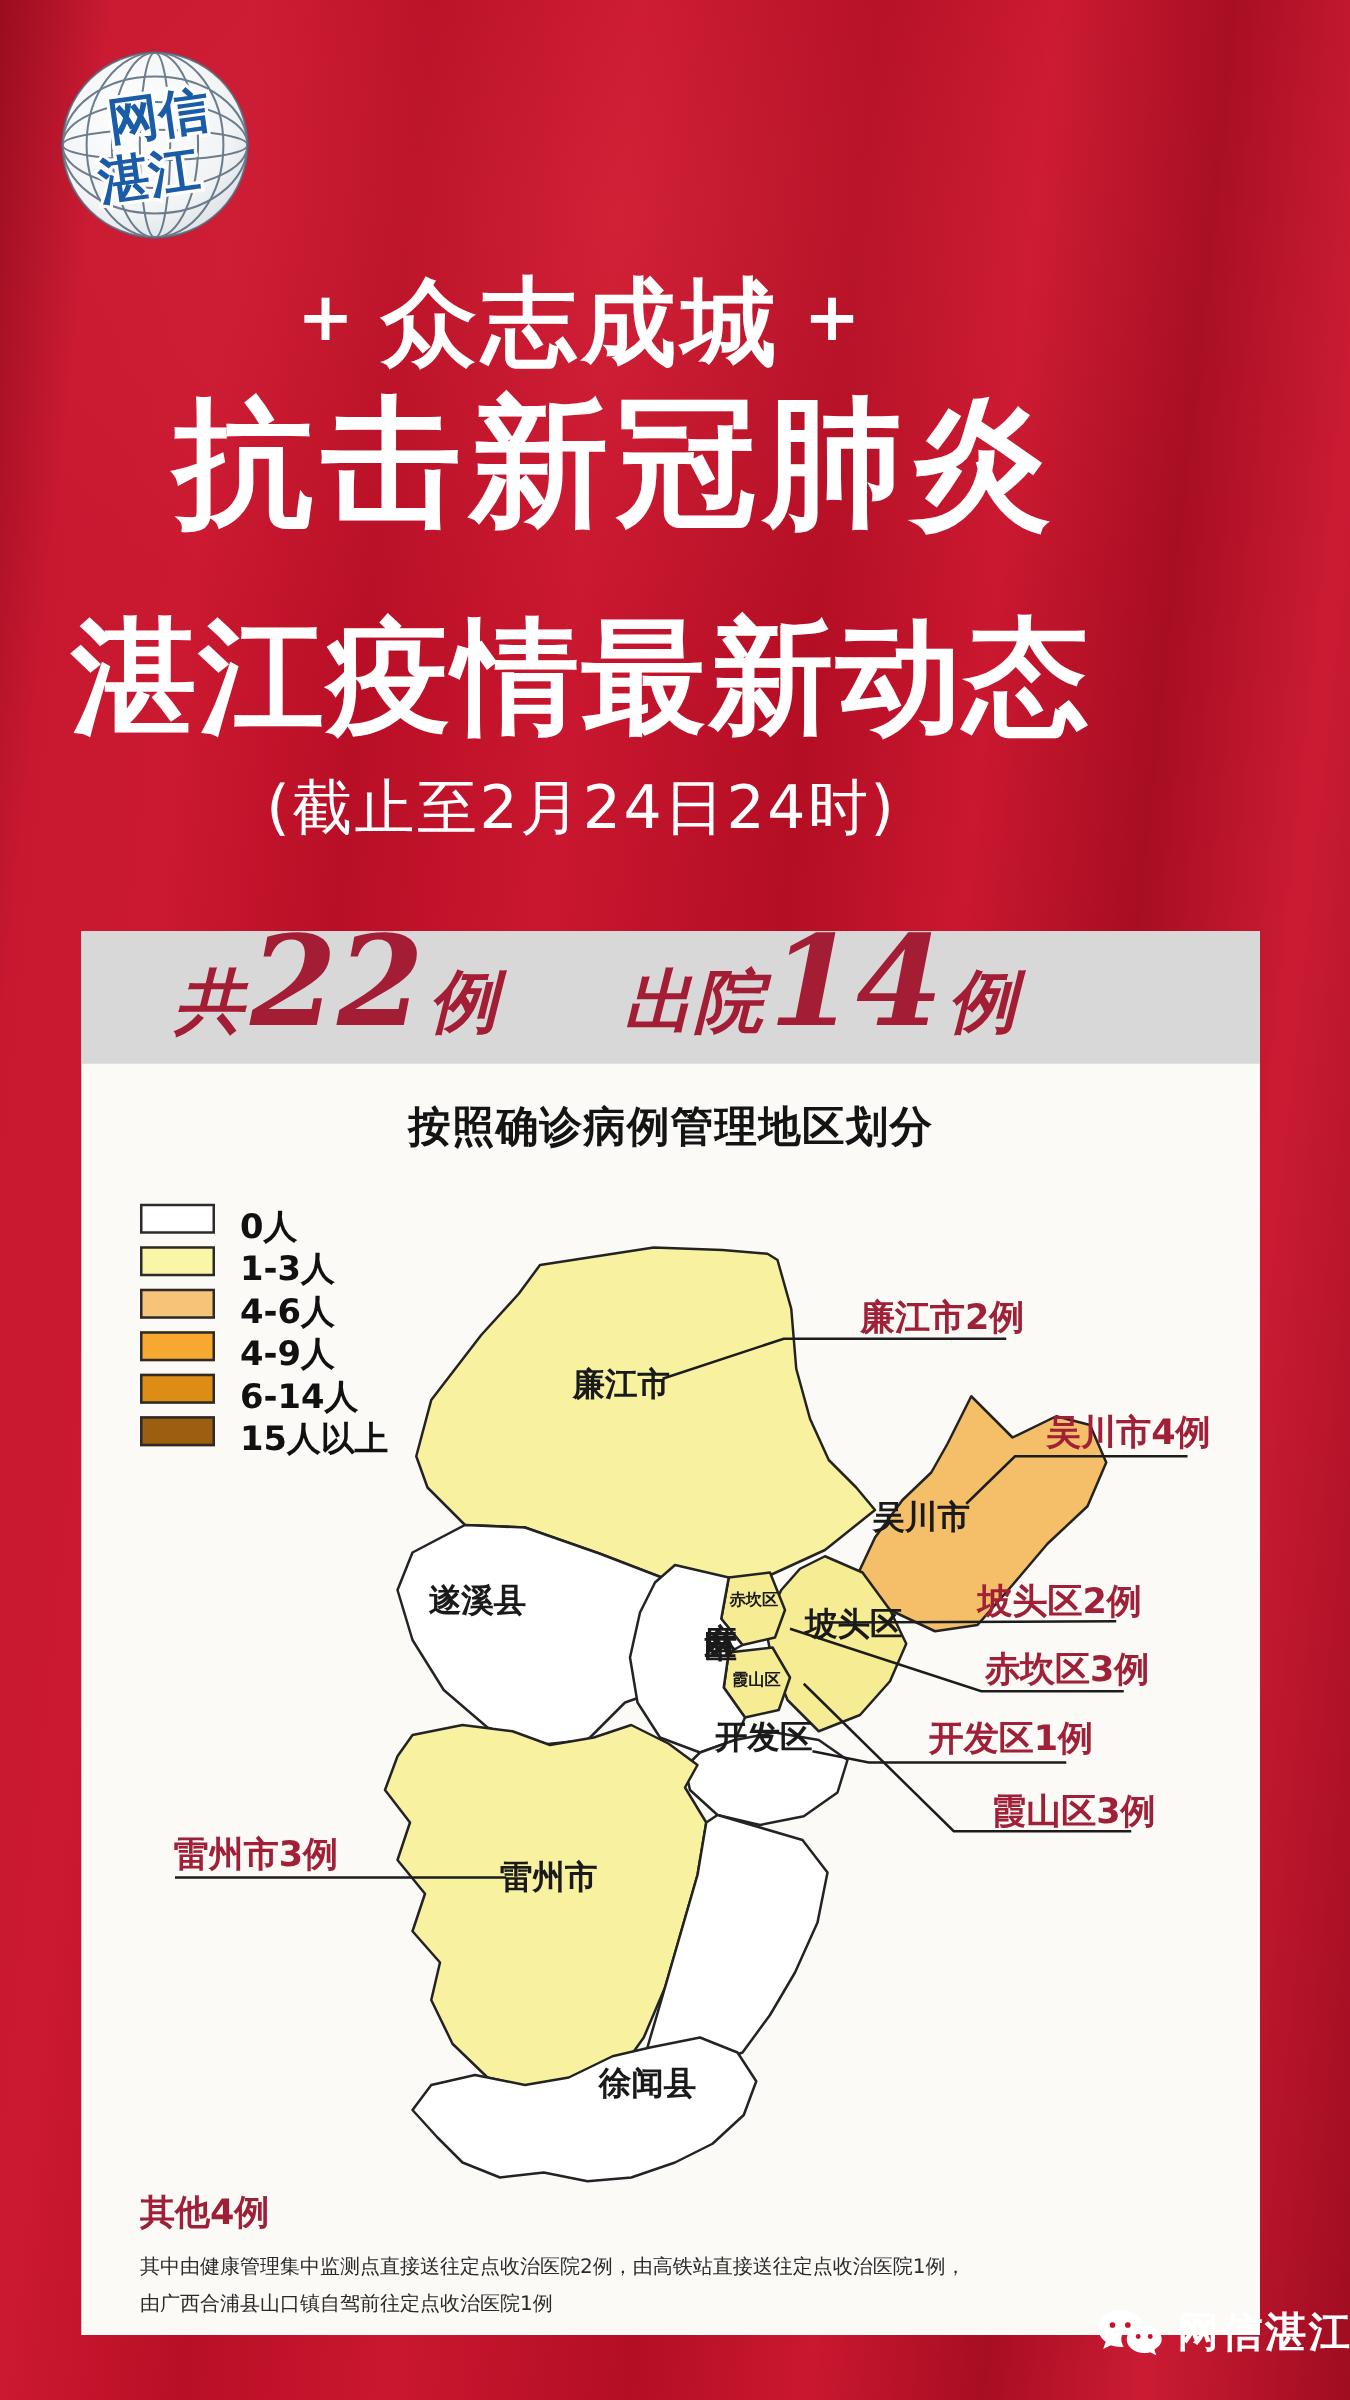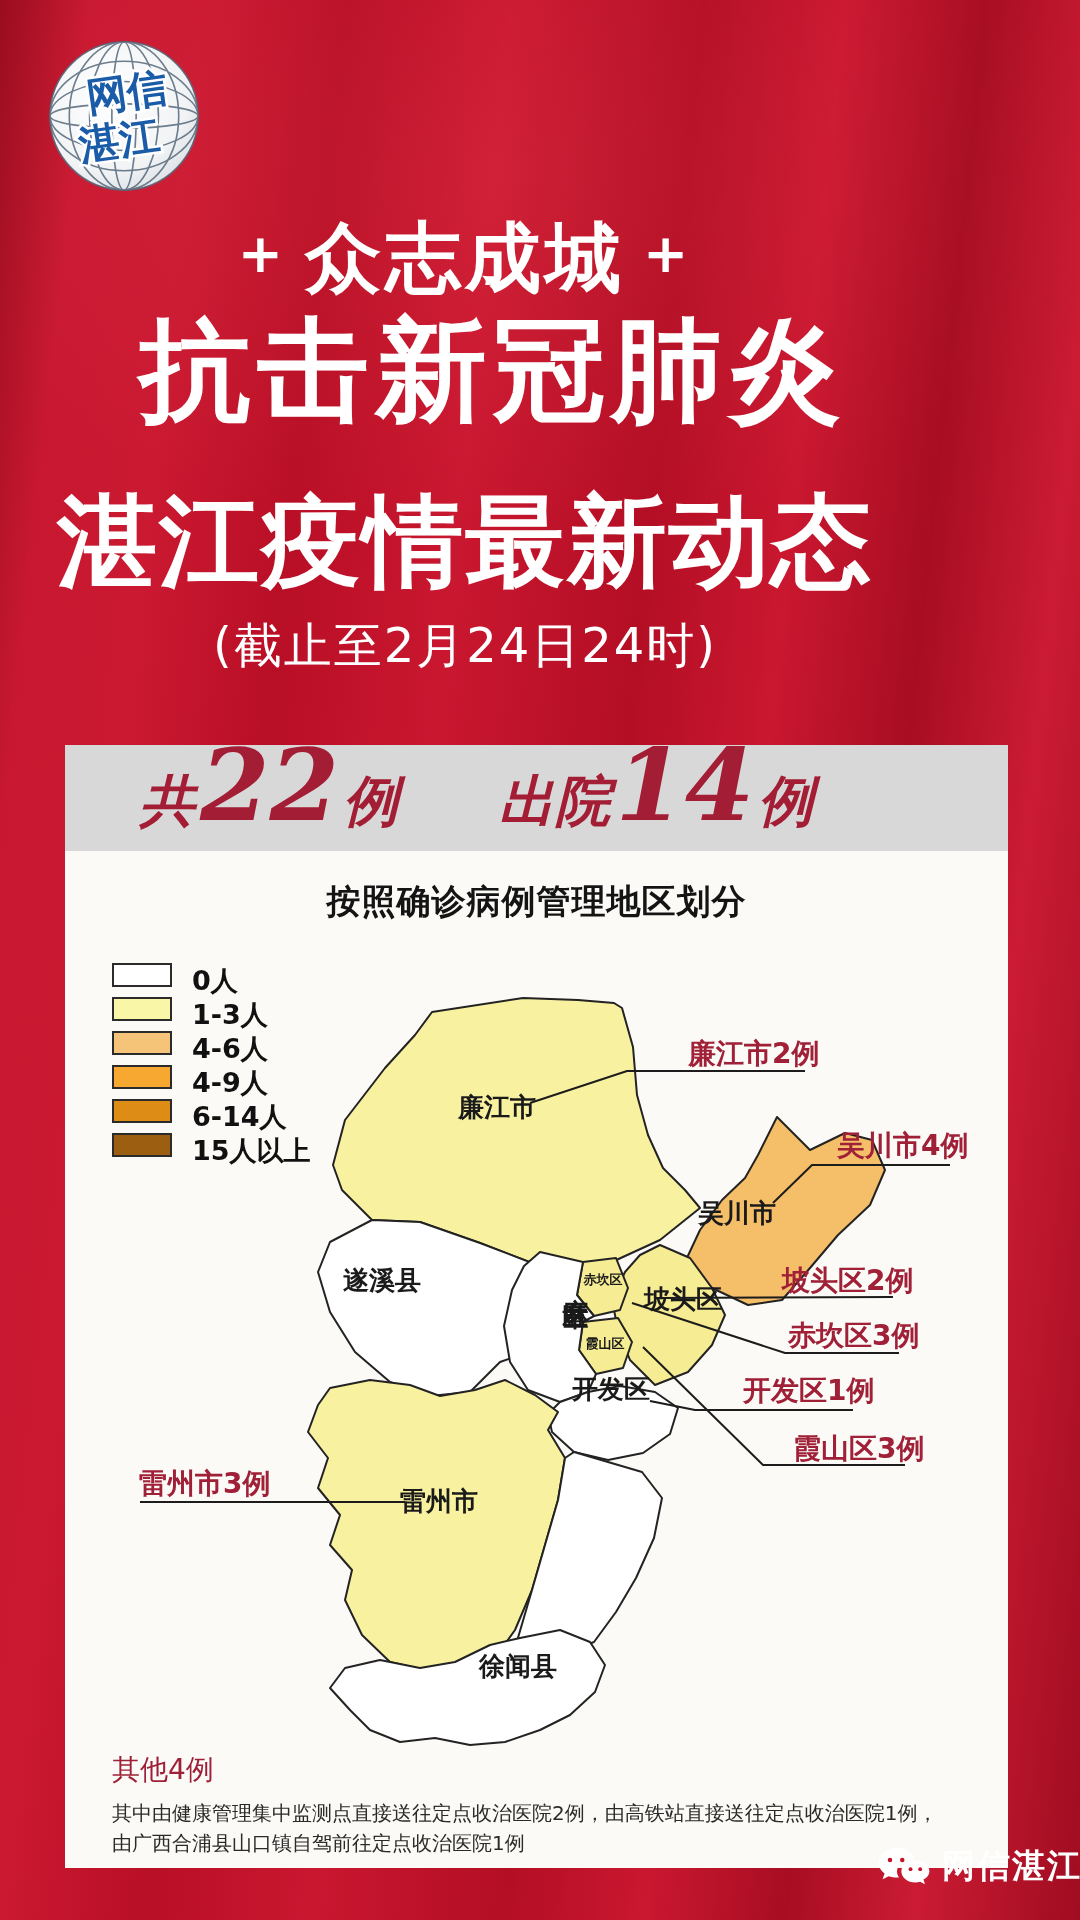--- a/index.html
+++ b/index.html
@@ -47,22 +47,22 @@
   .region-label{font-size:26px;font-weight:600;fill:#1a1a1a;text-anchor:middle;font-family:"DejaVu Sans",sans-serif;}
   .region-label.small{font-size:13px;}
   .callout-text{font-size:28px;font-weight:800;fill:#A02038;font-family:"DejaVu Sans",sans-serif;}
   .connector{fill:none;stroke:#1c1c1c;stroke-width:2;}
   .vertical-label{
     position:absolute;left:494px;top:532px;writing-mode:vertical-rl;text-orientation:upright;
     font-size:26px;font-weight:600;color:#1a1a1a;letter-spacing:4px;
   }
 
   .footnote{position:absolute;left:47px;top:1006px;}
-  .footnote-title{font-size:28px;font-weight:400;color:#9E2038;margin-bottom:9px;}
-  .footnote-line{font-size:20px;line-height:30px;color:#2a2a2a;}
+  .footnote-title{font-size:28px;font-weight:700;color:#9E2038;margin-bottom:9px;}
+  .footnote-line{font-size:16px;line-height:30px;color:#2a2a2a;}
 
   .footer{position:absolute;left:876px;top:1844px;display:flex;align-items:center;gap:10px;color:#ffffff;}
   .footer-name{font-size:33px;font-weight:700;letter-spacing:2px;white-space:nowrap;}
 </style>
 </head>
 <body>
 
 <div class="poster">
 
   <div class="logo">

